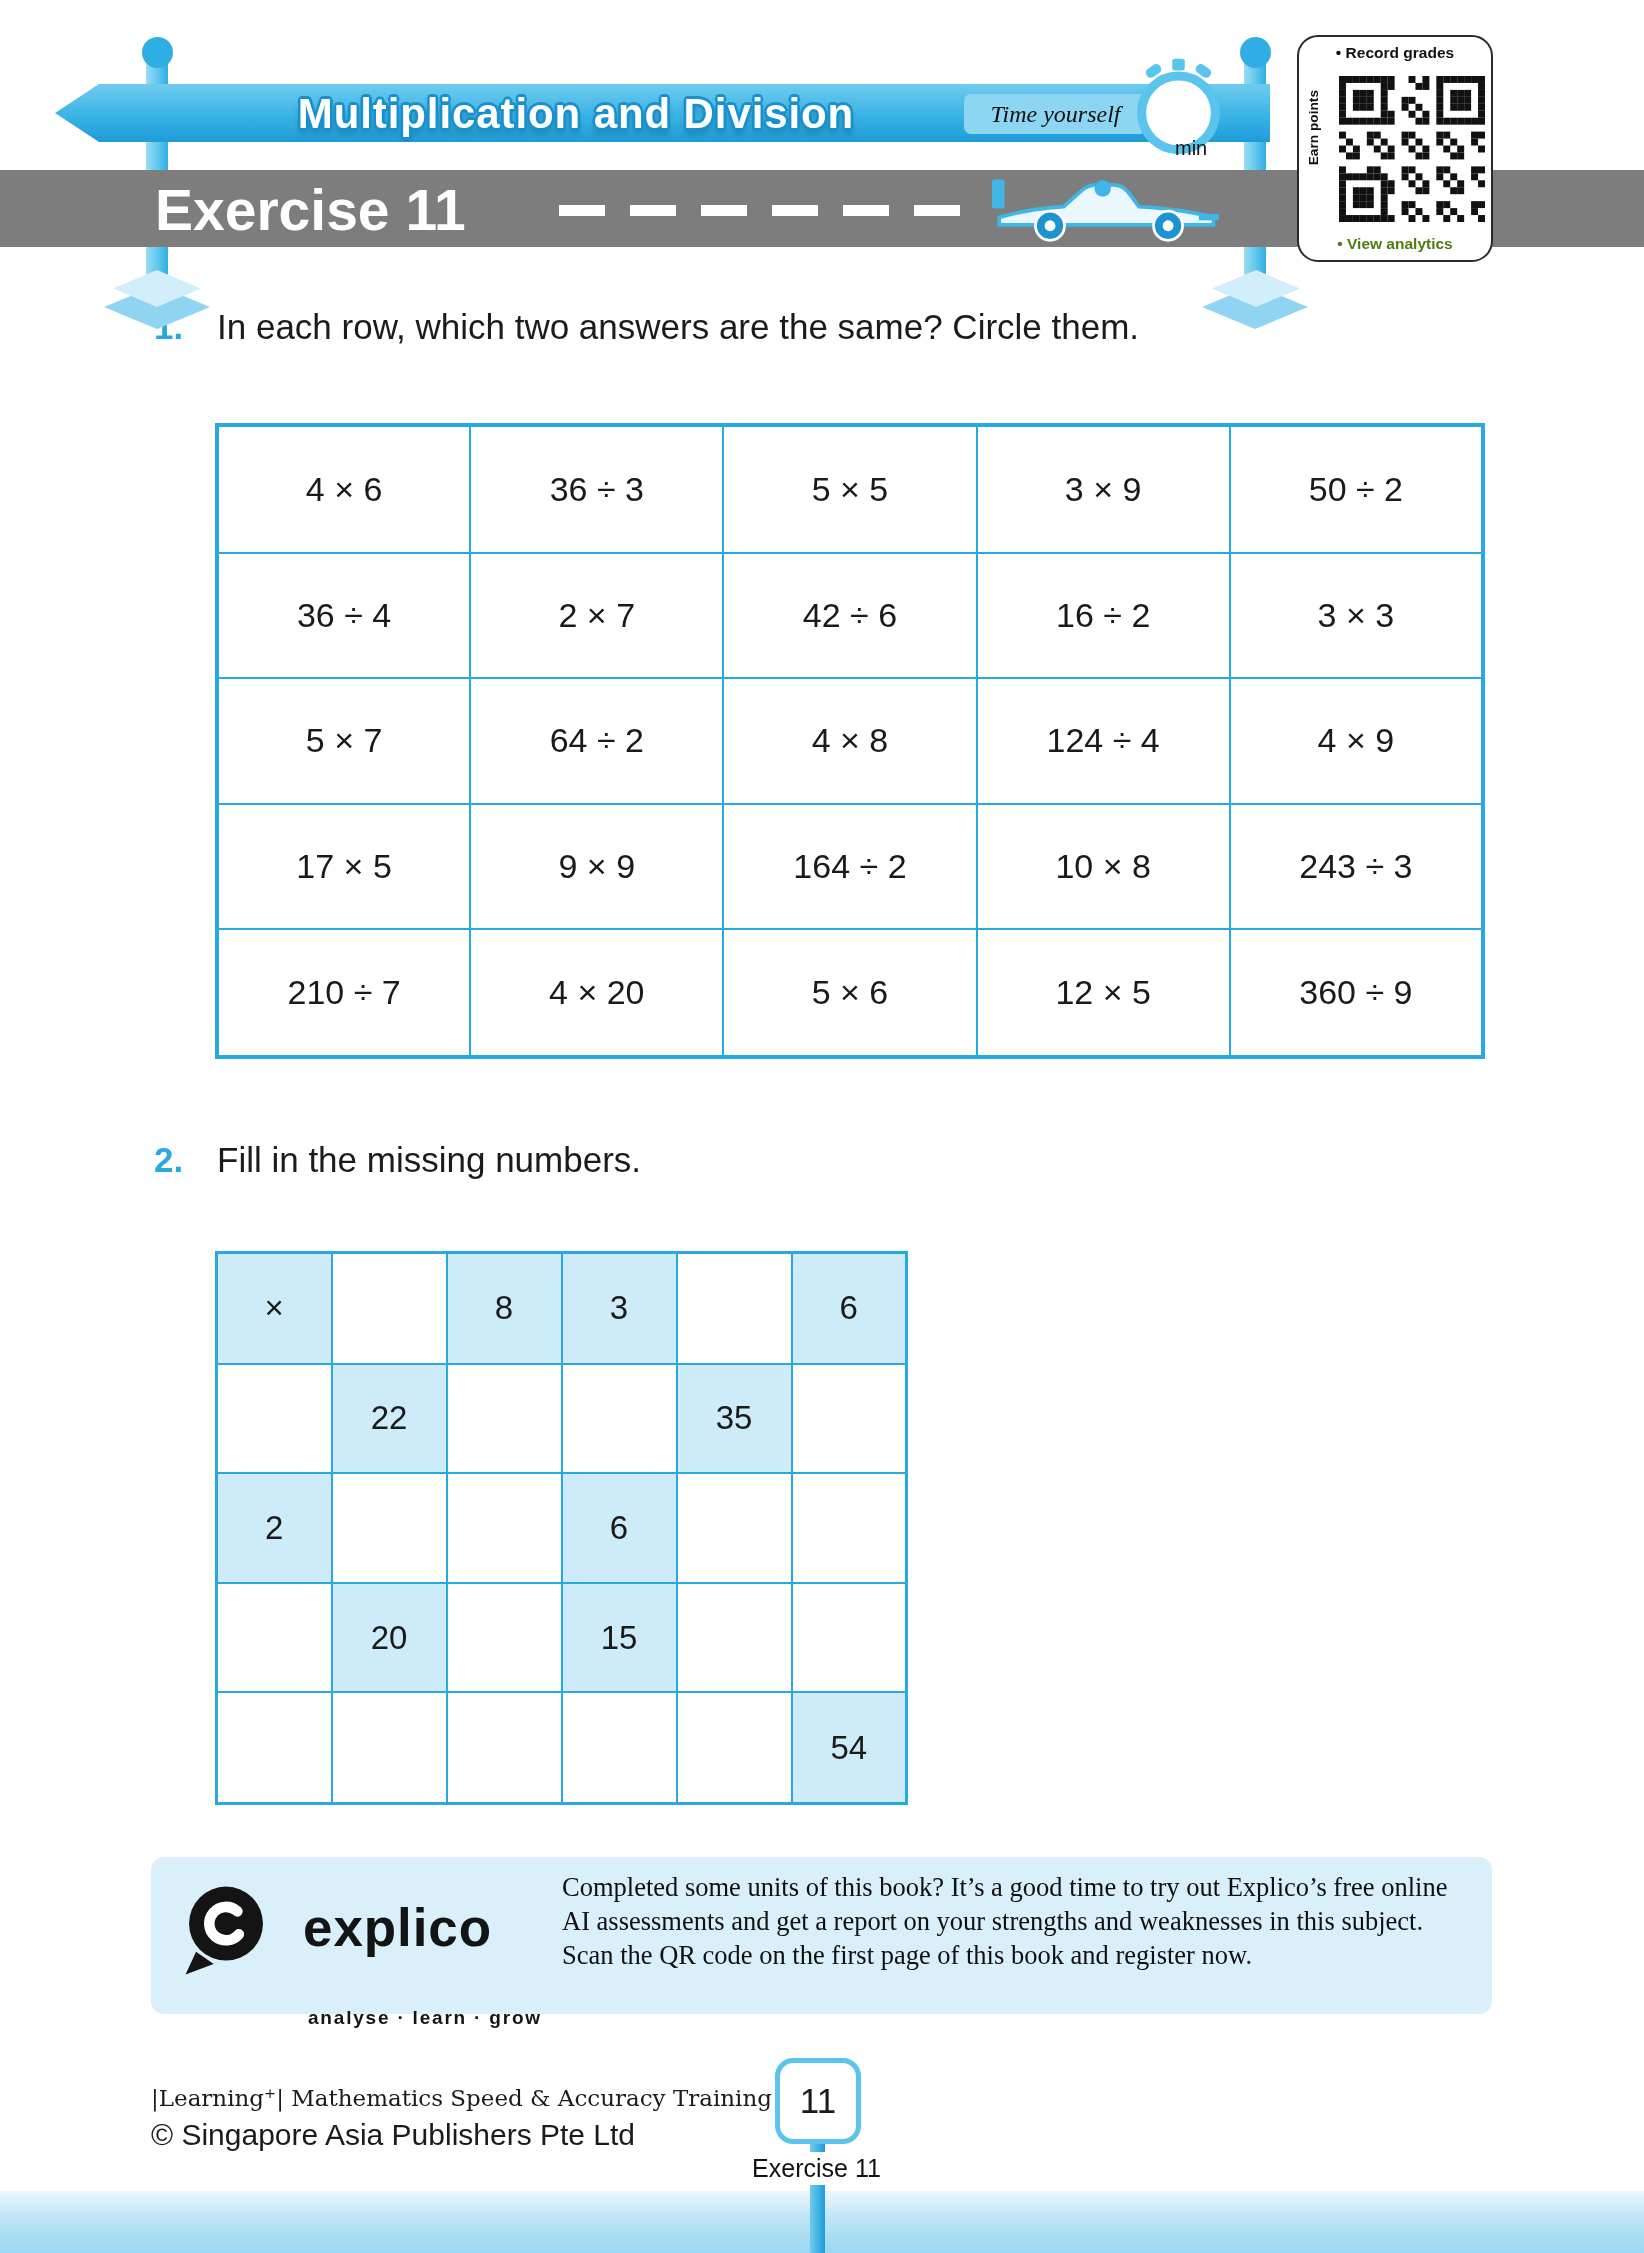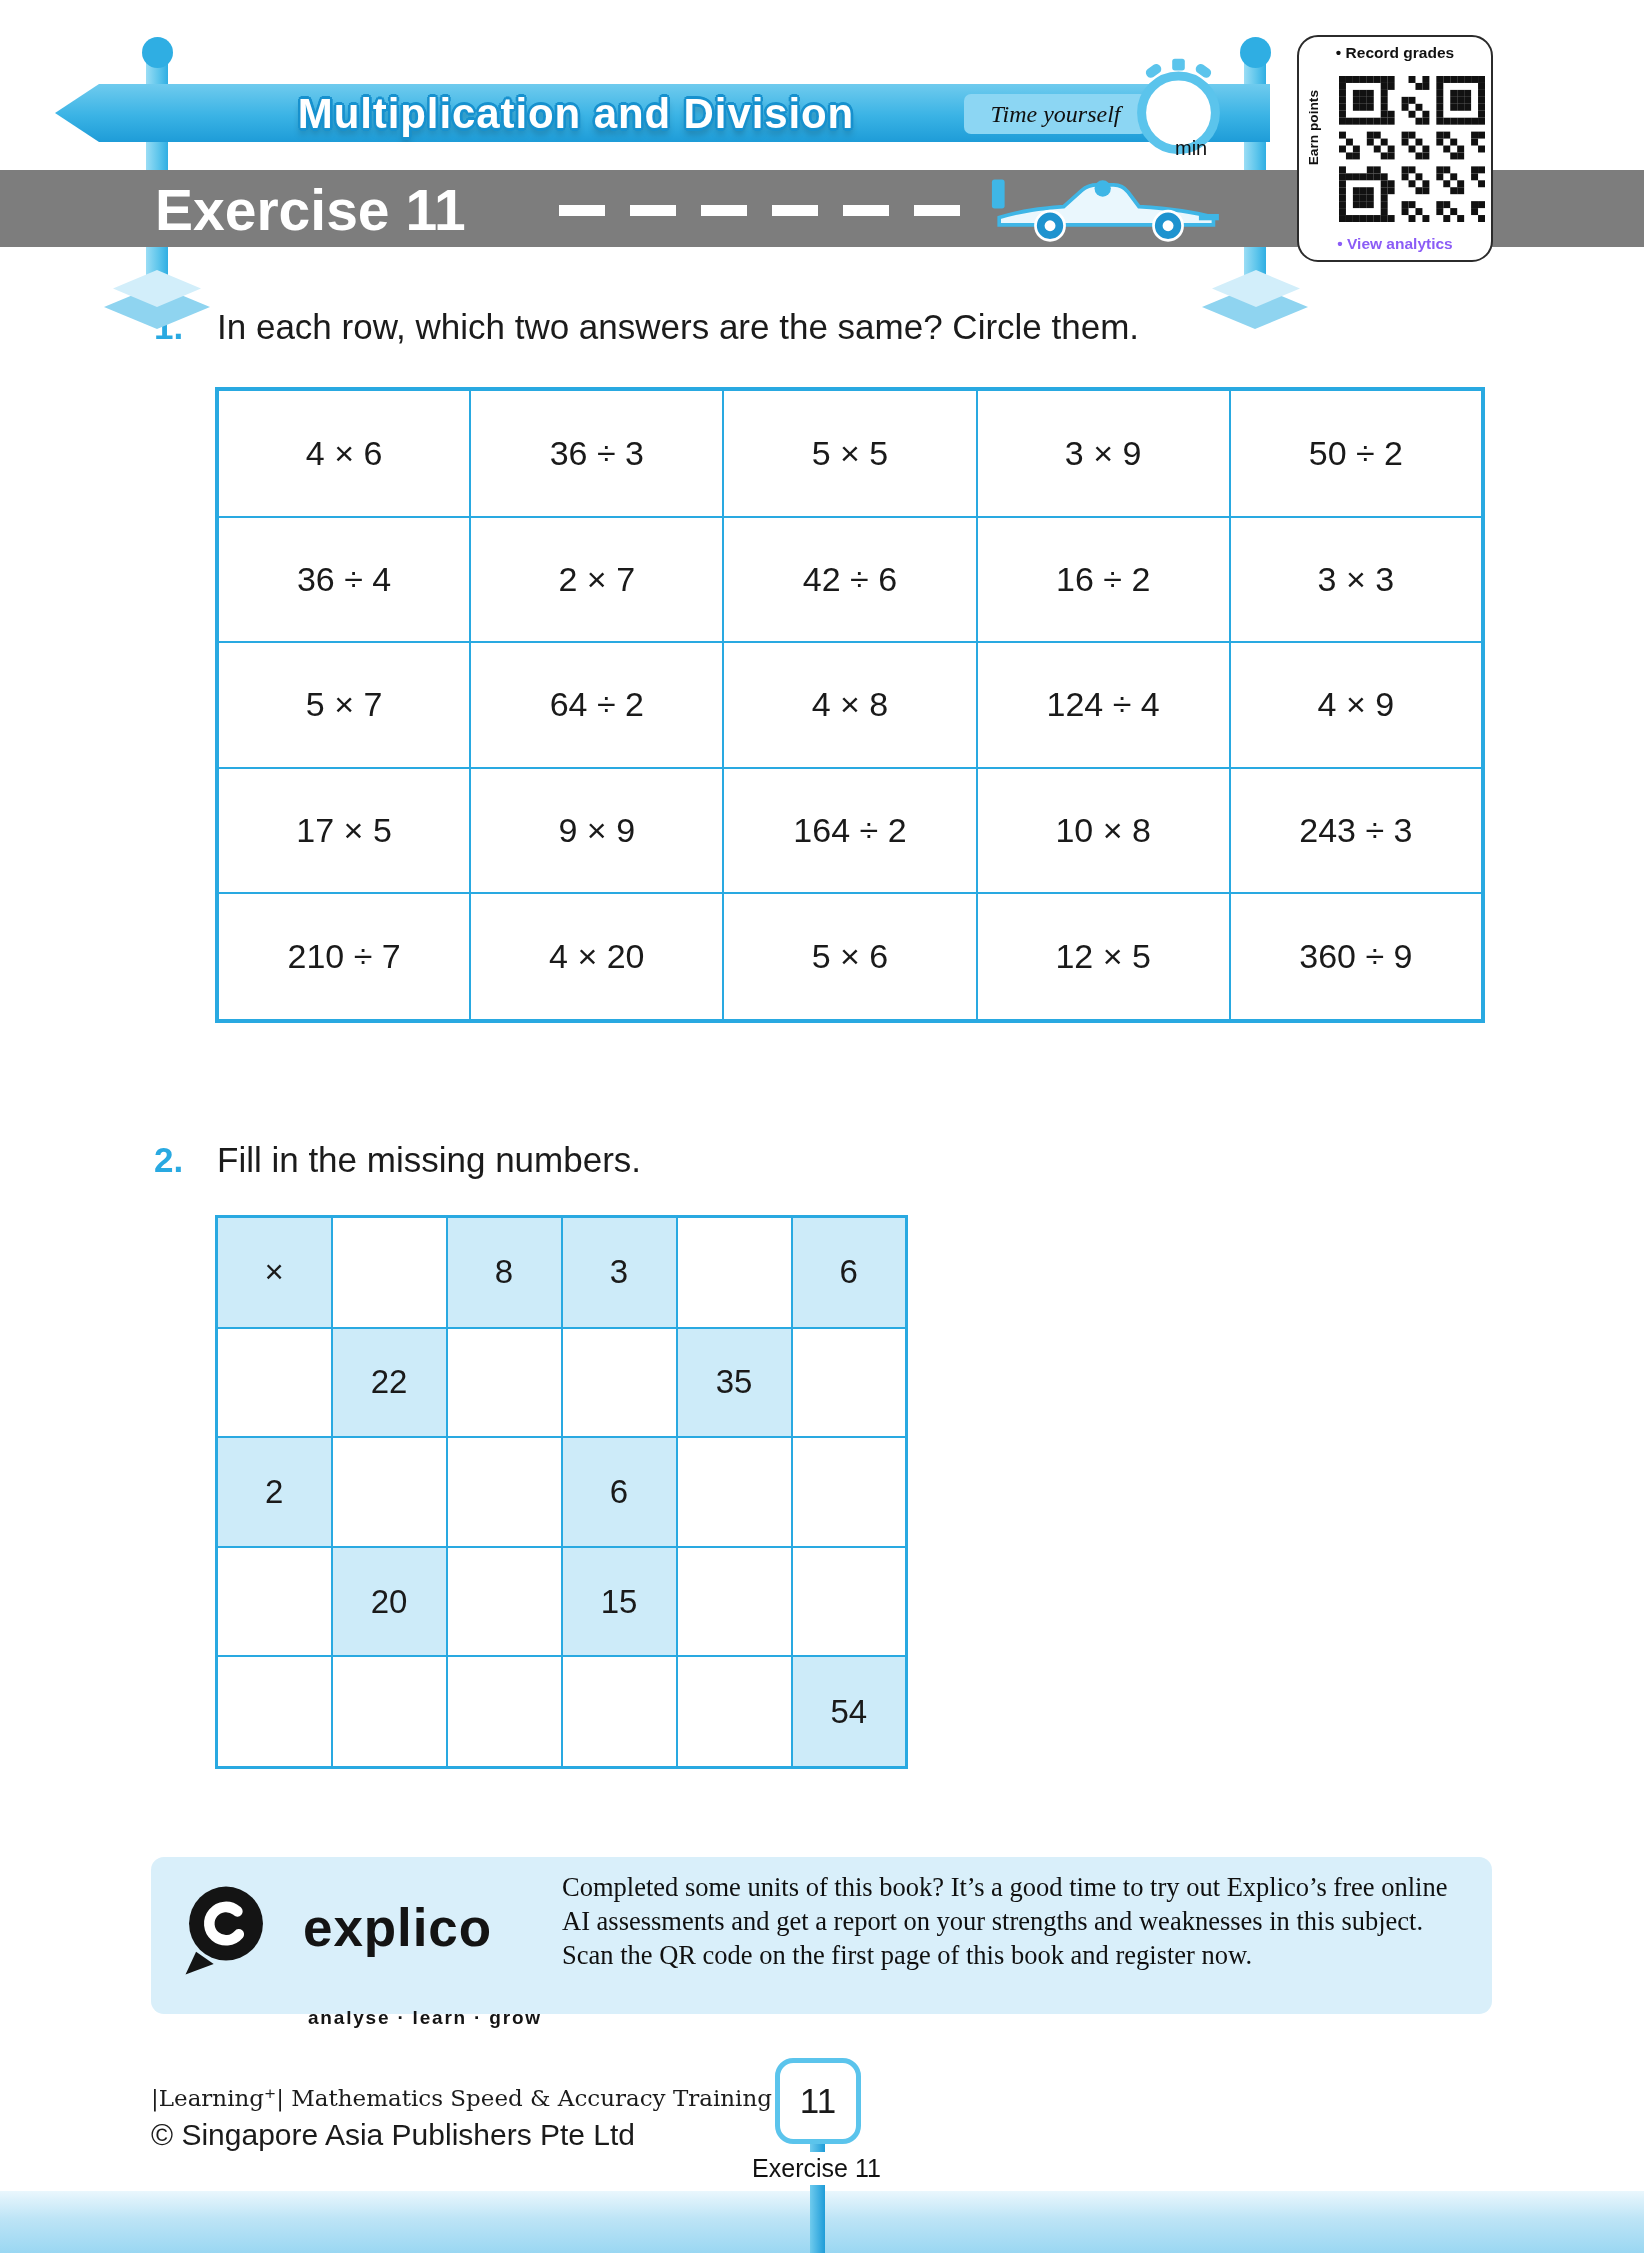--- a/index.html
+++ b/index.html
@@ -41,42 +41,42 @@
   .time-ribbon{position:absolute;left:964px;top:94px;width:183px;height:40px;background:#8CD6F3;
     border-radius:7px;display:flex;align-items:center;justify-content:center;z-index:4;
     font-family:"Liberation Serif",serif;font-style:italic;font-size:24px;color:#101010;}
   .stopwatch{position:absolute;left:1129px;top:57px;width:99px;height:99px;z-index:5;}
   .min-label{position:absolute;left:1175px;top:137px;font-size:20px;color:#101010;z-index:6;}
 
   
   .qr-box{position:absolute;left:1297px;top:35px;width:196px;height:227px;background:#fff;
     border:2.7px solid #2b2b2b;border-radius:21px;z-index:6;}
   .qr-top{position:absolute;top:7.3px;left:0;width:100%;text-align:center;font-size:15.5px;font-weight:bold;color:#111;}
-  .qr-bottom{position:absolute;bottom:7.3px;left:0;width:100%;text-align:center;font-size:15.5px;font-weight:bold;color:#8b5cf6;}
+  .qr-bottom{position:absolute;bottom:7.3px;left:0;width:100%;text-align:center;font-size:15.5px;font-weight:bold;color:#4d7c0f;}
   .qr-side{position:absolute;left:7.3px;top:53px;writing-mode:vertical-rl;transform:rotate(180deg);
     font-size:13.7px;font-weight:bold;color:#111;}
   .qr-code{position:absolute;left:40px;top:37px;width:146px;height:150px;}
 
   
   .gray-band{position:absolute;left:0;top:170px;width:1645px;height:77px;background:var(--band-gray);z-index:2;}
   .exercise-title{position:absolute;left:155px;top:177px;font-size:57px;font-weight:800;color:#fff;z-index:3;}
   .band-dashes{position:absolute;left:559px;top:205px;width:402px;height:11px;z-index:3;
     background:repeating-linear-gradient(90deg,#fff 0 46px,transparent 46px 71px);}
   .race-car{position:absolute;left:985px;top:174px;width:239px;height:69px;z-index:3;}
 
   
   .q-number{position:absolute;font-size:35px;font-weight:bold;color:var(--blue);}
   .q-prompt{position:absolute;font-size:35px;color:#1b1b1b;}
   .q1-number{left:154px;top:307px;}
   .q1-prompt{left:217px;top:307px;}
   .q2-number{left:154px;top:1140px;}
   .q2-prompt{left:217px;top:1140px;}
 
   
-  table{border-collapse:collapse;table-layout:fixed;}
+  table{border-collapse:collapse;table-layout:fixed;margin-top:36px;}
   .q1-table{position:absolute;left:215px;top:387px;width:1270px;height:636px;border:4.6px solid var(--blue);background:#fff;}
   .q1-table td{border:2.7px solid var(--blue);font-size:34px;color:#1a1a1a;text-align:center;vertical-align:middle;}
 
   
   .q2-table{position:absolute;left:215px;top:1215px;width:693px;height:554px;border:3.7px solid var(--blue);background:#fff;}
   .q2-table td{border:2.7px solid var(--blue);font-size:33px;color:#1a1a1a;text-align:center;vertical-align:middle;}
   .q2-table td.filled{background:var(--fill);}
 
   
   .promo{position:absolute;left:151px;top:1857px;width:1341px;height:157px;background:var(--promo-bg);border-radius:13px;}

